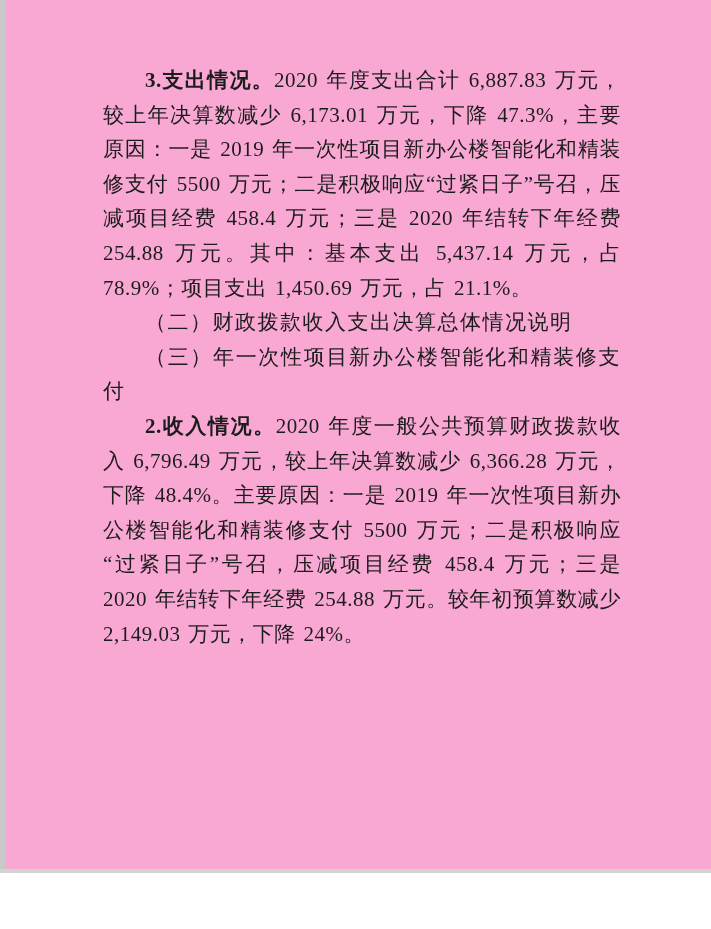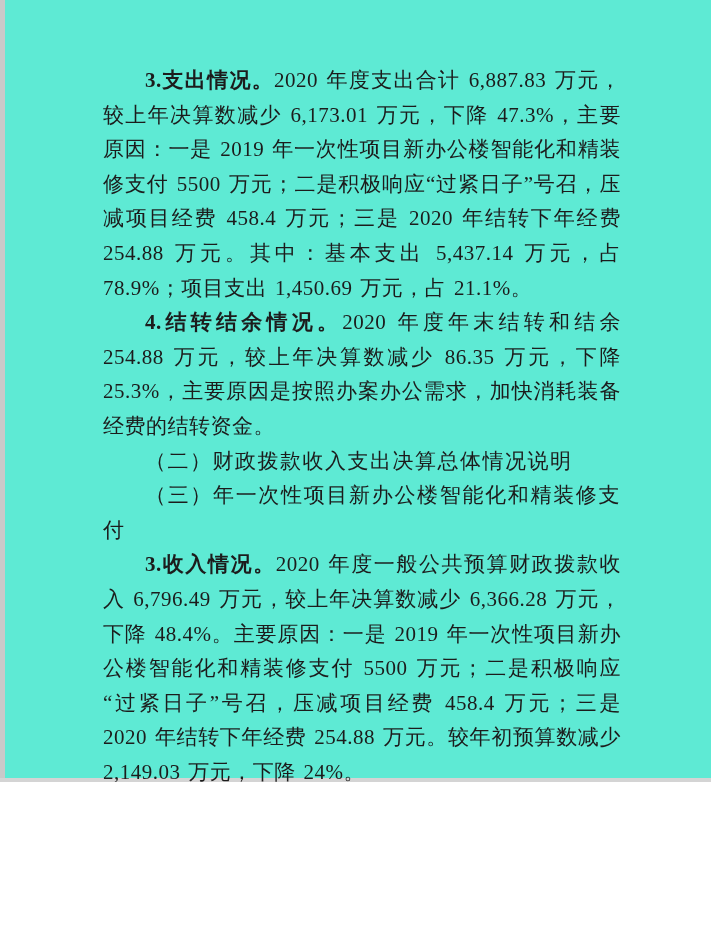--- a/index.html
+++ b/index.html
@@ -3,22 +3,22 @@
 <meta charset="utf-8">
 <style>
   html, body {
     margin: 0;
     padding: 0;
     background: #ffffff;
   }
   .page {
     position: relative;
     width: 711px;
-    height: 782px;
-    background: #5eead4;
+    height: 873px;
+    background: #f9a8d4;
     overflow: hidden;
     font-family: "Liberation Serif", "DejaVu Serif", serif;
     color: #1c1c1c;
   }
   .edge-left {
     position: absolute;
     left: 0;
     top: 0;
     width: 5px;
     height: 929px;
@@ -59,23 +59,22 @@
 <body>
 
 <div class="page">
   <div class="edge-left"></div>
   <div class="edge-bottom"></div>
 
   <div class="doc-body">
 
     <p><span class="lead">3.支出情况。</span><span>2020 年度支出合计 6,887.83 万元，较上年决算数减少 6,173.01 万元，下降 47.3%，主要原因：一是 2019 年一次性项目新办公楼智能化和精装修支付 5500 万元；二是积极响应“过紧日子”号召，压减项目经费 458.4 万元；三是 2020 年结转下年经费 254.88 万元。其中：基本支出 5,437.14 万元，占 78.9%；项目支出 1,450.69 万元，占 21.1%。</span></p>
 
-    <p><span class="lead">4.结转结余情况。</span><span>2020 年度年末结转和结余 254.88 万元，较上年决算数减少 86.35 万元，下降 25.3%，主要原因是按照办案办公需求，加快消耗装备经费的结转资金。</span></p>
 
     <p class="subheading"><span class="lead"></span><span>（二）财政拨款收入支出决算总体情况说明</span></p>
 
 
     <p class="subheading"><span class="lead"></span><span>（三）年一次性项目新办公楼智能化和精装修支付</span></p>
 
-    <p><span class="lead">3.收入情况。</span><span>2020 年度一般公共预算财政拨款收入 6,796.49 万元，较上年决算数减少 6,366.28 万元，下降 48.4%。主要原因：一是 2019 年一次性项目新办公楼智能化和精装修支付 5500 万元；二是积极响应“过紧日子”号召，压减项目经费 458.4 万元；三是 2020 年结转下年经费 254.88 万元。较年初预算数减少 2,149.03 万元，下降 24%。</span></p>
+    <p><span class="lead">2.收入情况。</span><span>2020 年度一般公共预算财政拨款收入 6,796.49 万元，较上年决算数减少 6,366.28 万元，下降 48.4%。主要原因：一是 2019 年一次性项目新办公楼智能化和精装修支付 5500 万元；二是积极响应“过紧日子”号召，压减项目经费 458.4 万元；三是 2020 年结转下年经费 254.88 万元。较年初预算数减少 2,149.03 万元，下降 24%。</span></p>
 
   </div>
 </div>
 
 </body></html>

